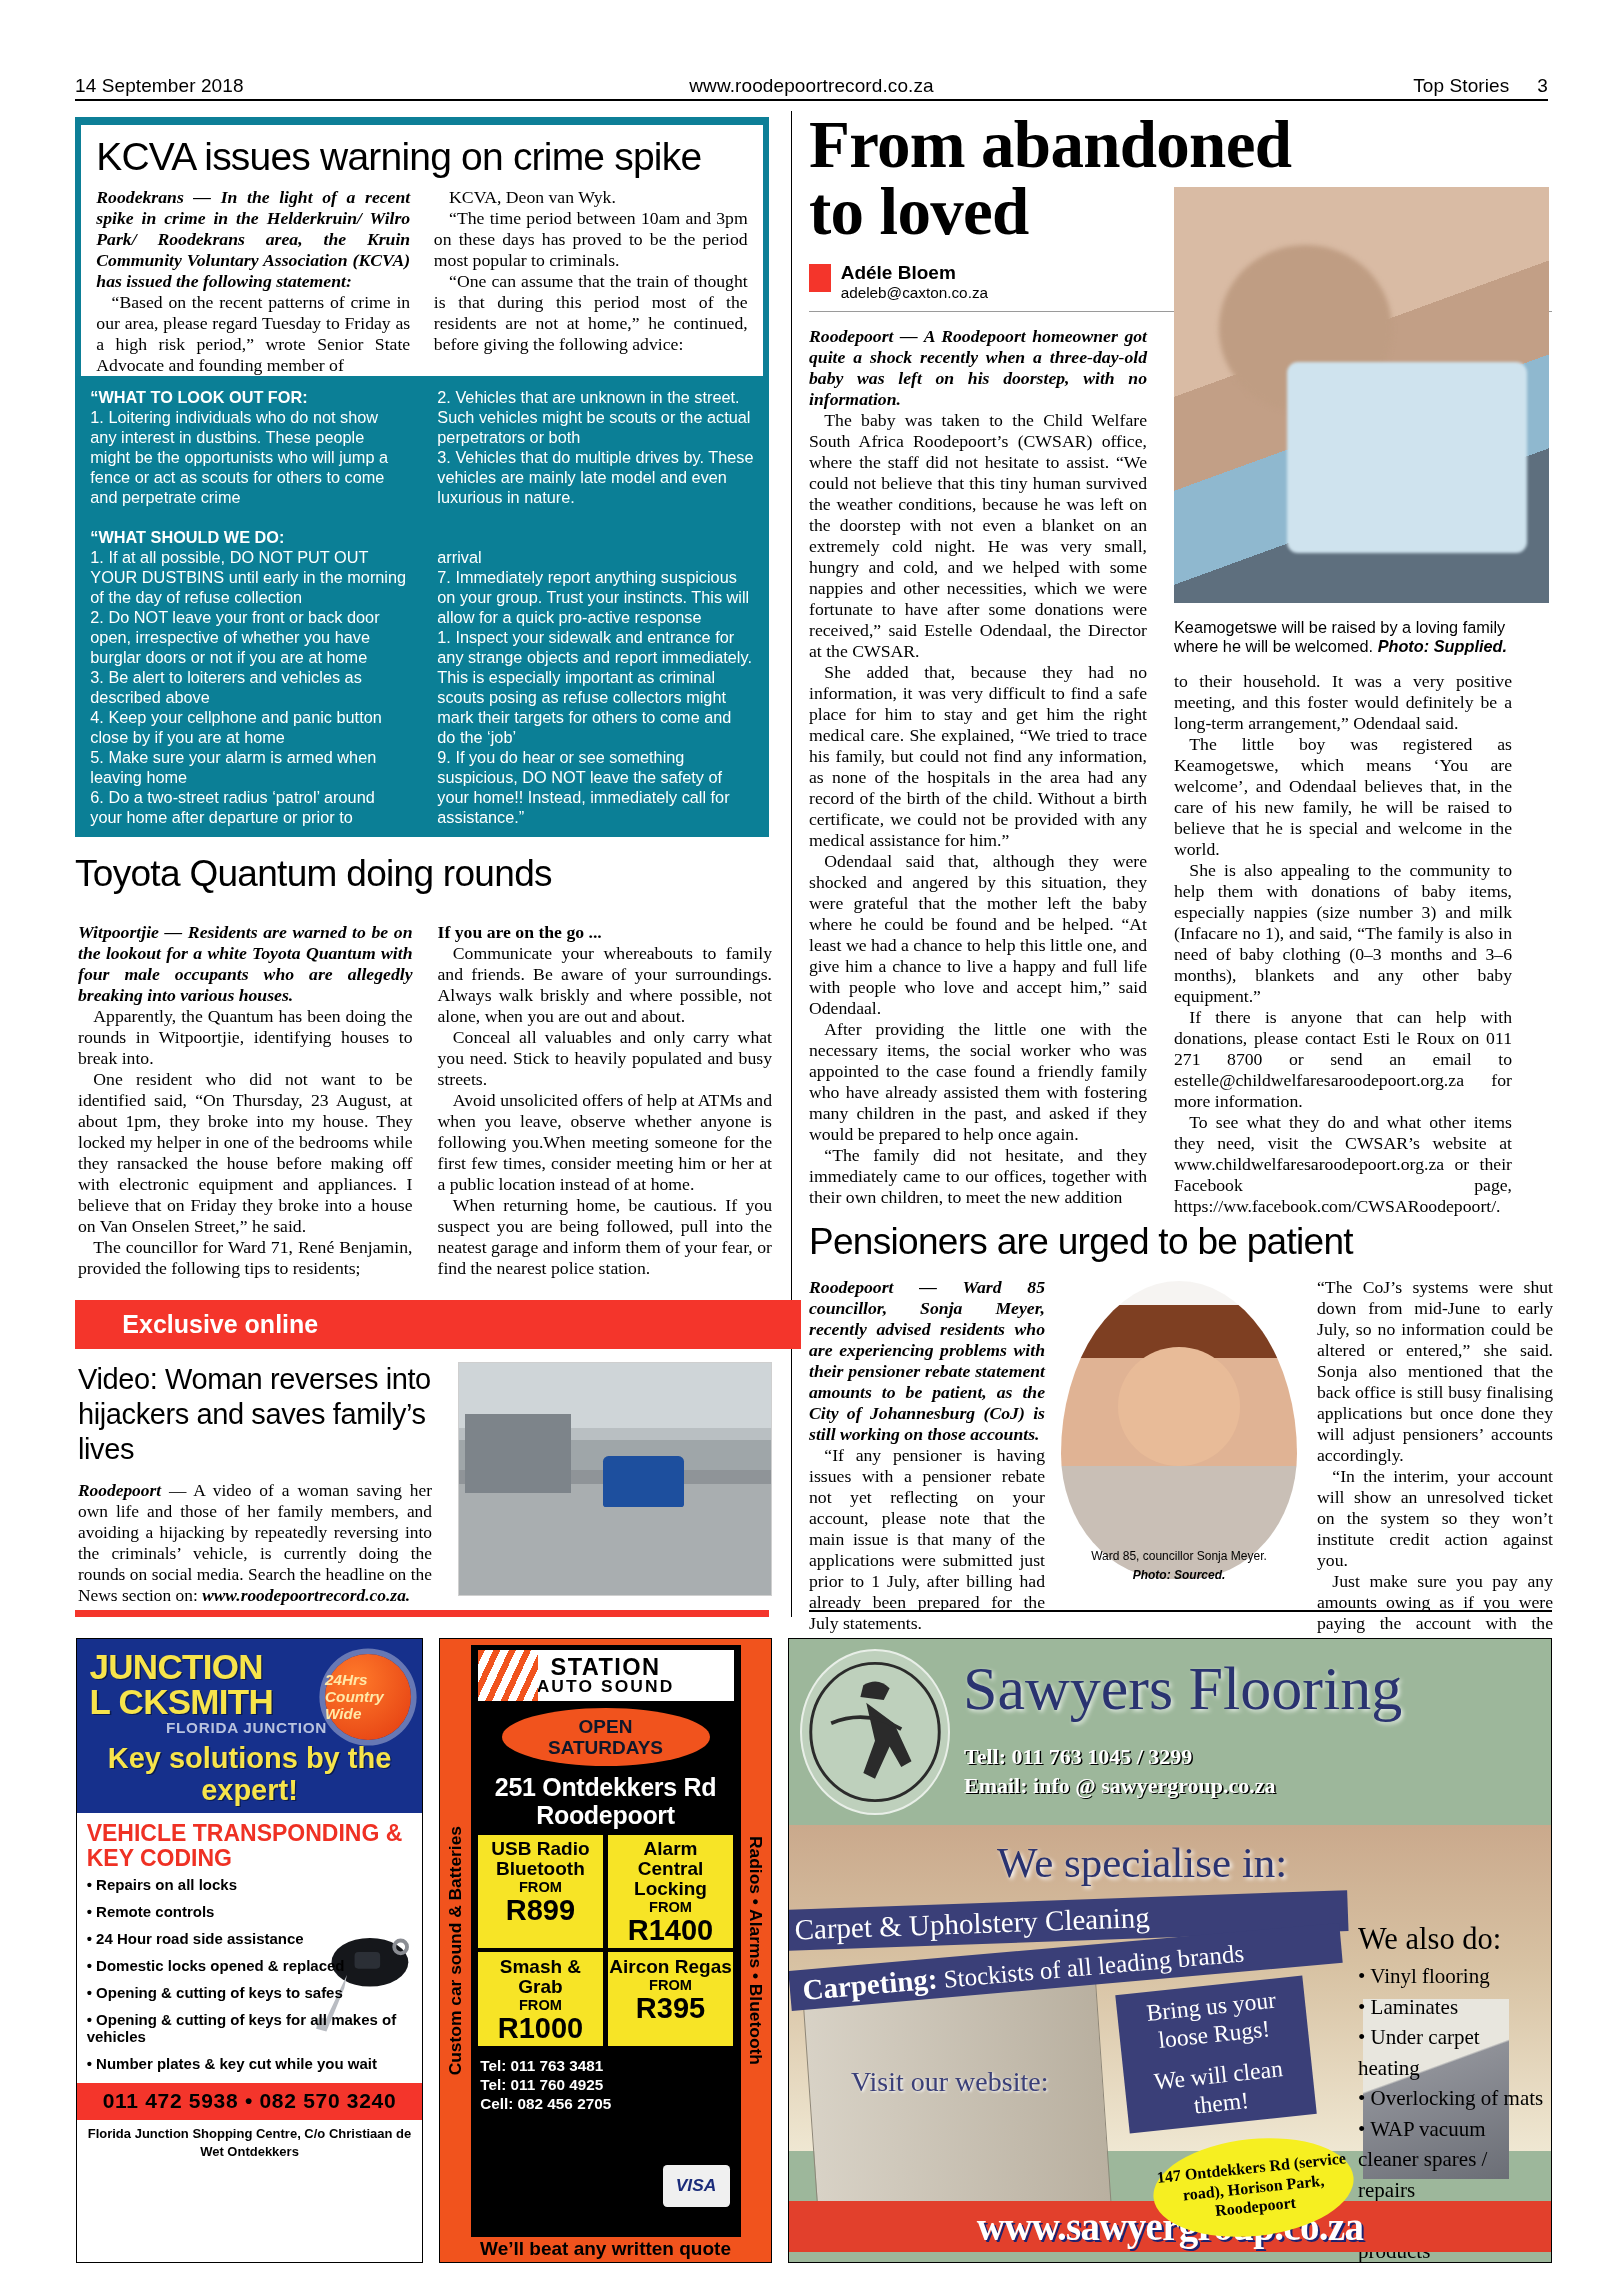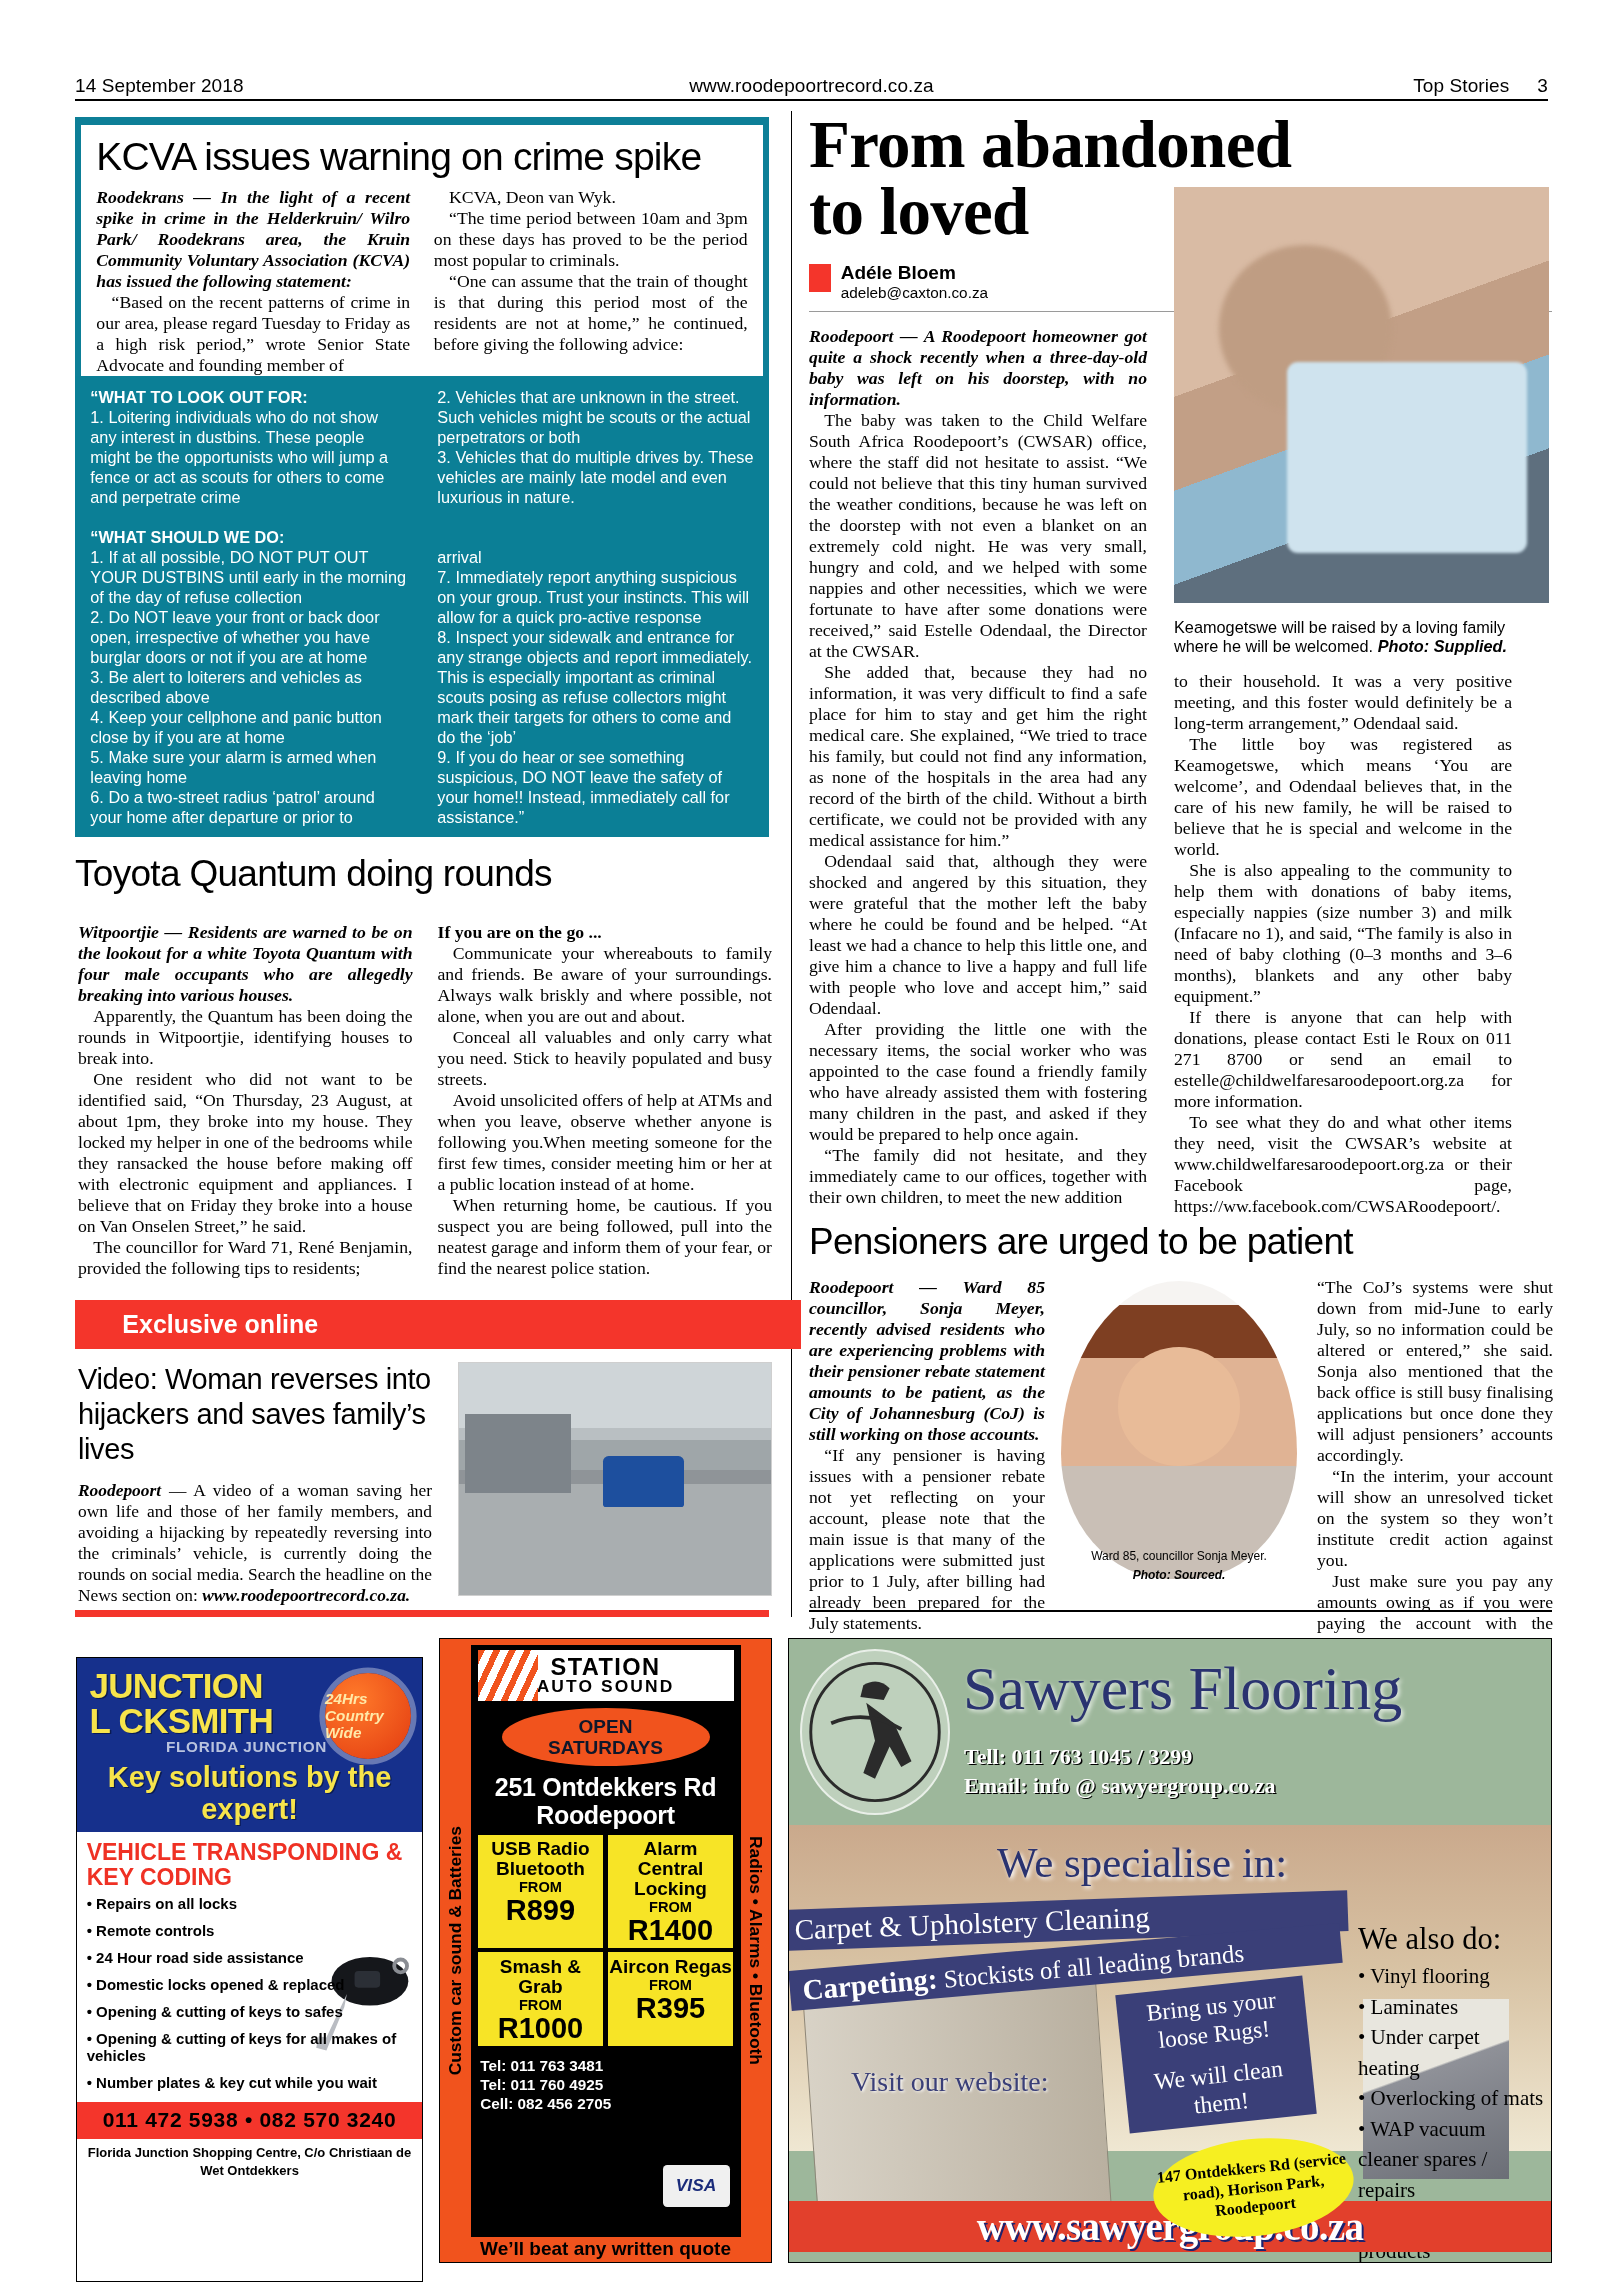--- a/index.html
+++ b/index.html
@@ -79,21 +79,21 @@
              font-family:"Liberation Sans",sans-serif;font-size:37px;line-height:40px;letter-spacing:-0.7px;}
   .pens-c1{position:absolute;left:809px;top:1277px;width:236px;}
   .pens-c2{position:absolute;left:1317px;top:1277px;width:236px;}
   .pens-photo{position:absolute;left:1061px;top:1281px;width:236px;height:298px;overflow:hidden;}
   .pens-cap{position:absolute;left:1054px;top:1547px;width:250px;text-align:center;
             font-family:"Liberation Sans",sans-serif;font-size:12px;line-height:19.4px;}
   .pens-cap .src{font-weight:bold;font-style:italic;}
   .pens-rule{position:absolute;left:809px;top:1610px;width:743px;height:2.1px;background:#000;}
 
   
-  .ad-lock{position:absolute;left:76px;top:1638px;width:347px;height:625px;background:#fff;border:1.4px solid #000;box-sizing:border-box;margin-top:19px;}
+  .ad-lock{position:absolute;left:76px;top:1638px;width:347px;height:625px;background:#fff;border:1.4px solid #000;box-sizing:border-box;}
   .lock-blue{background:#16308c;padding:9.7px 0 12.5px 0;position:relative;height:174px;box-sizing:border-box;}
   .lock-brand{color:#f7e44b;font-family:"Liberation Sans",sans-serif;font-weight:bold;
               font-size:35px;line-height:35px;letter-spacing:-0.7px;padding-left:12.5px;text-shadow:1.4px 1.4px 0 #0a1b52;}
   .lock-sub{color:#b9c3de;font-family:"Liberation Sans",sans-serif;font-weight:bold;font-size:15.3px;letter-spacing:0.7px;padding-left:89px;}
   .lock-badge{position:absolute;right:11px;top:15.3px;width:86px;height:86px;border-radius:50%;
               background:radial-gradient(circle at 35% 30%,#ff7a2a,#e23a10);
               box-shadow:0 0 0 5.6px rgba(255,255,255,.35);display:flex;flex-direction:column;
               align-items:flex-start;justify-content:center;color:#ffe9a8;
               font-family:"Liberation Sans",sans-serif;font-weight:bold;font-size:15.3px;line-height:16.7px;font-style:italic;}
   .lock-key{color:#f7e44b;font-family:"Liberation Sans",sans-serif;font-weight:bold;font-size:29px;
@@ -231,21 +231,21 @@
         <span>5. Make sure your alarm is armed when leaving home</span><br>
         <span>6. Do a two-street radius ‘patrol’ around your home after departure or prior to</span>
       </div>
       <div class="c">
         <span>2. Vehicles that are unknown in the street. Such vehicles might be scouts or the actual perpetrators or both</span><br>
         <span>3. Vehicles that do multiple drives by. These vehicles are mainly late model and even luxurious in nature.</span>
         <span class="blank"></span>
         <span class="blank" style="height:20px"></span>
         <span>arrival</span><br>
         <span>7. Immediately report anything suspicious on your group. Trust your instincts. This will allow for a quick pro-active response</span><br>
-        <span>8. Inspect your sidewalk and entrance for any strange objects and report immediately. This is especially important as criminal scouts posing as refuse collectors might mark their targets for others to come and do the ‘job’</span><br>
+        <span>1. Inspect your sidewalk and entrance for any strange objects and report immediately. This is especially important as criminal scouts posing as refuse collectors might mark their targets for others to come and do the ‘job’</span><br>
         <span>9. If you do hear or see something suspicious, DO NOT leave the safety of your home!! Instead, immediately call for assistance.”</span>
       </div>
     </div>
   </div>
 
   <div class="toyota-head">Toyota Quantum doing rounds</div>
   <div class="toyota-body body-txt">
     <p class="first"><span class="loc">Witpoortjie — Residents are warned to be on the lookout for a white Toyota Quantum with four male occupants who are allegedly breaking into various houses.</span></p>
     <p>Apparently, the Quantum has been doing the rounds in Witpoortjie, identifying houses to break into.</p>
     <p>One resident who did not want to be identified said, “On Thursday, 23 August, at about 1pm, they broke into my house. They locked my helper in one of the bedrooms while they ransacked the house before making off with electronic equipment and appliances. I believe that on Friday they broke into a house on Van Onselen Street,” he said.</p>

